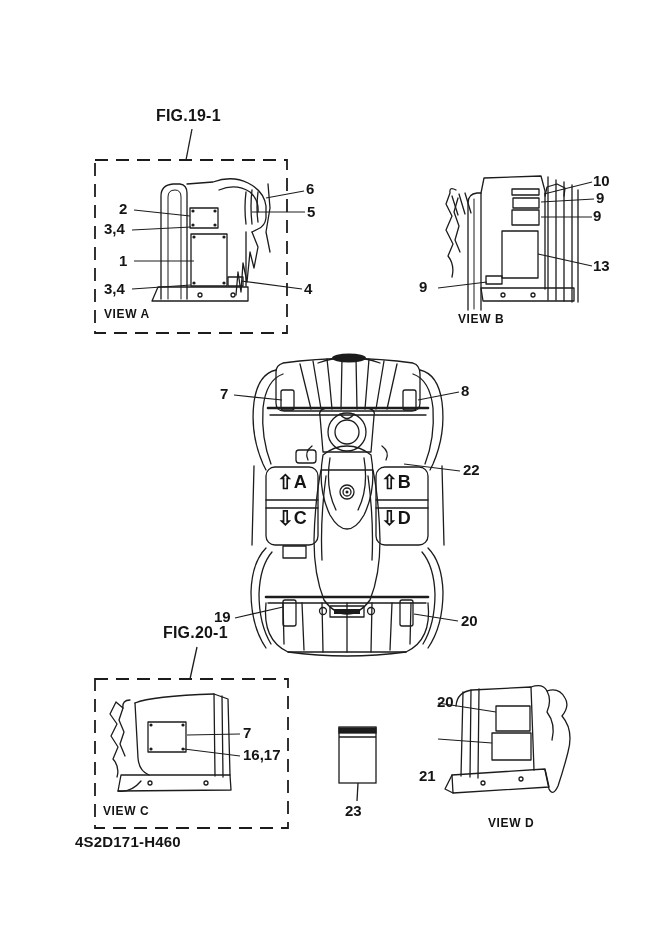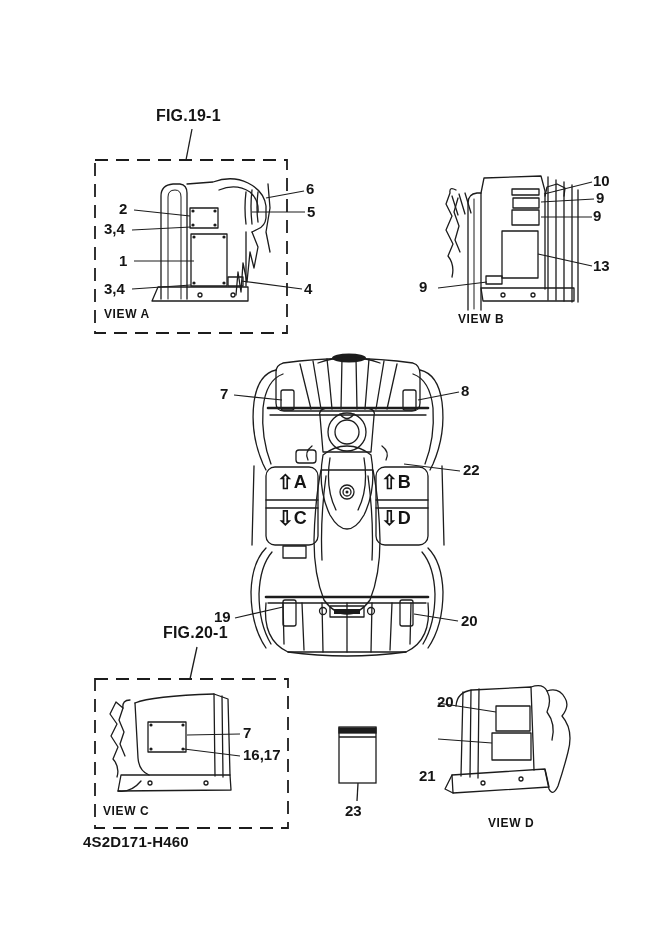--- a/index.html
+++ b/index.html
@@ -242,15 +242,15 @@
 <div class="label callout" style="left:243px;top:725px">7</div>
 <div class="label callout" style="left:243px;top:747px">16,17</div>
 <div class="label caption" style="left:103px;top:805px">VIEW C</div>
 
 <div class="label callout" style="left:345px;top:803px">23</div>
 
 <div class="label callout" style="left:437px;top:694px">20</div>
 <div class="label callout" style="left:419px;top:768px">21</div>
 <div class="label caption" style="left:488px;top:817px">VIEW D</div>
 
-<div class="label code" style="left:83px;top:834px">4S2D171-H460</div>
+<div class="label code" style="left:75px;top:834px">4S2D171-H460</div>
 
 </div>
 
 </body></html>

